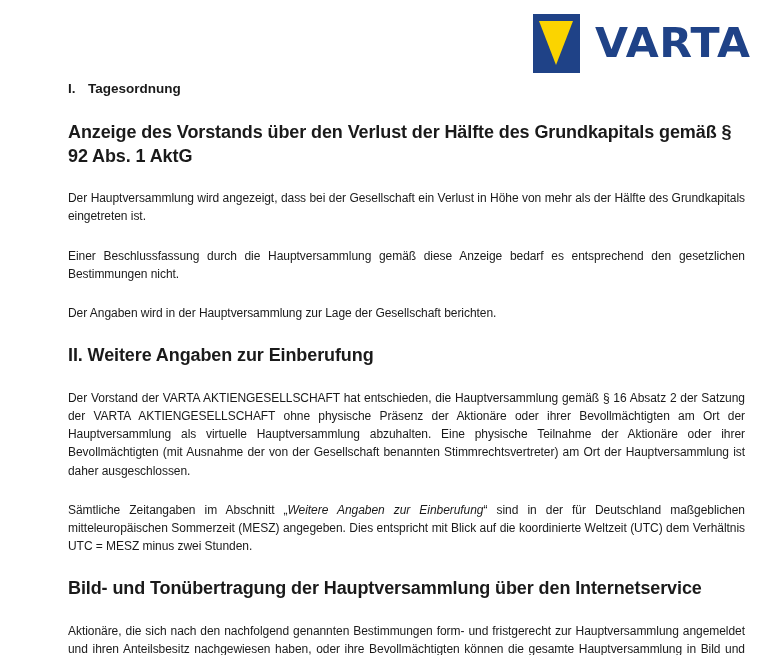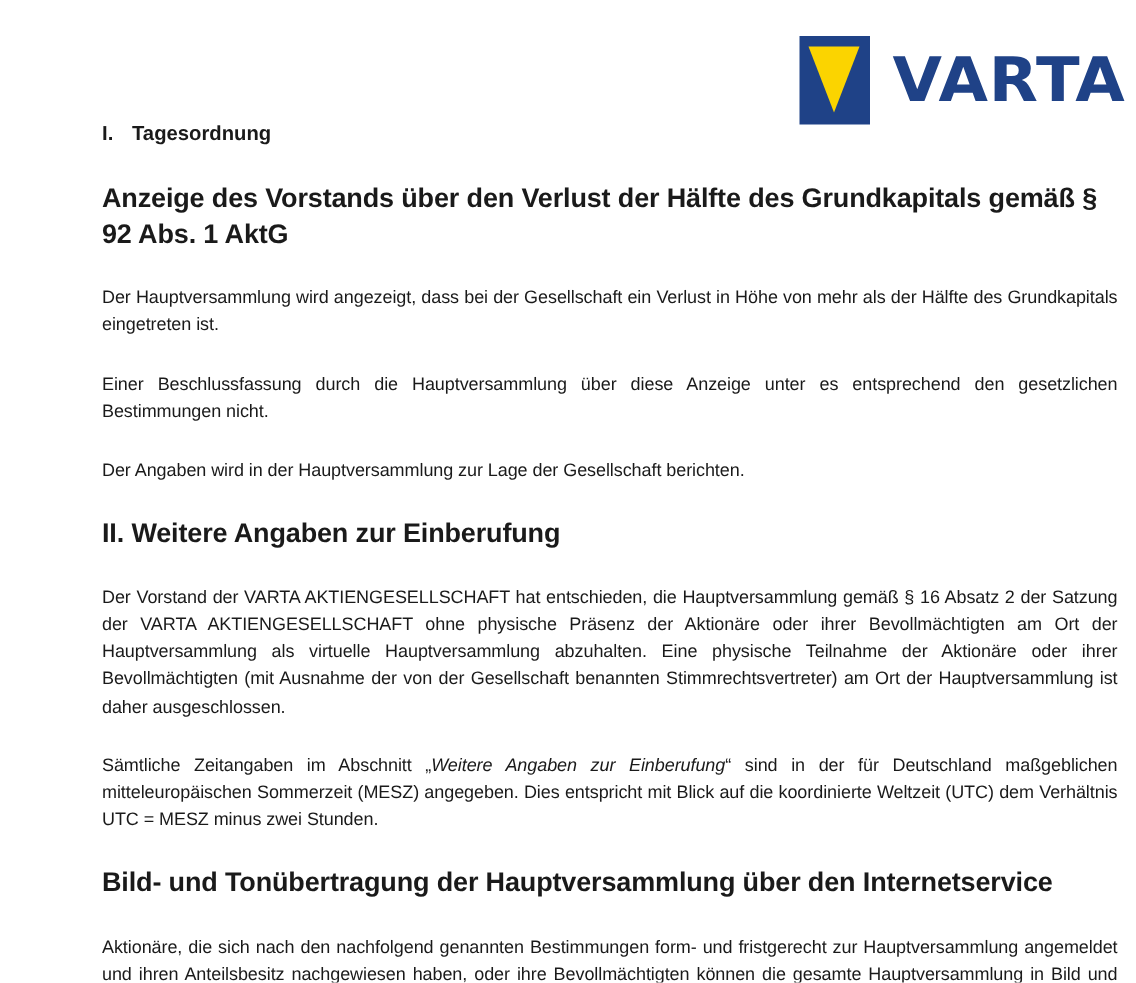--- a/index.html
+++ b/index.html
@@ -20,21 +20,21 @@
   .page {
     position: relative;
     width: 757px;
     height: 655px;
     box-sizing: border-box;
   }
 
   
   .logo-area {
     position: absolute;
-    top: 23px;
+    top: 13px;
     left: 533px;
     height: 60px;
     display: flex;
     align-items: center;
   }
   .logo-mark {
     position: relative;
     width: 47px;
     height: 59px;
     background: #1f4287;
@@ -119,21 +119,21 @@
 
     <div class="agenda-heading">
       <span class="num">I.</span>
       <span>Tagesordnung</span>
     </div>
 
     <h2 class="doc-heading">Anzeige des Vorstands über den Verlust der Hälfte des Grundkapitals gemäß § 92 Abs. 1 AktG</h2>
 
     <p class="para">Der Hauptversammlung wird angezeigt, dass bei der Gesellschaft ein Verlust in Höhe von mehr als der Hälfte des Grundkapitals eingetreten ist.</p>
 
-    <p class="para">Einer Beschlussfassung durch die Hauptversammlung über diese Anzeige unter es entsprechend den gesetzlichen Bestimmungen nicht.</p>
+    <p class="para">Einer Beschlussfassung durch die Hauptversammlung gemäß diese Anzeige bedarf es entsprechend den gesetzlichen Bestimmungen nicht.</p>
 
     <p class="para">Der Angaben wird in der Hauptversammlung zur Lage der Gesellschaft berichten.</p>
 
     <h2 class="doc-heading">II. Weitere Angaben zur Einberufung</h2>
 
     <p class="para">Der Vorstand der VARTA AKTIENGESELLSCHAFT hat entschieden, die Hauptversammlung gemäß § 16 Absatz 2 der Satzung der VARTA AKTIENGESELLSCHAFT ohne physische Präsenz der Aktionäre oder ihrer Bevollmächtigten am Ort der Hauptversammlung als virtuelle Hauptversammlung abzuhalten. Eine physische Teilnahme der Aktionäre oder ihrer Bevollmächtigten (mit Ausnahme der von der Gesellschaft benannten Stimmrechtsvertreter) am Ort der Hauptversammlung ist daher ausgeschlossen.</p>
 
     <p class="para"><span>Sämtliche Zeitangaben im Abschnitt „</span><span class="it">Weitere Angaben zur Einberufung</span><span>“ sind in der für Deutschland maßgeblichen mitteleuropäischen Sommerzeit (MESZ) angegeben. Dies entspricht mit Blick auf die koordinierte Weltzeit (UTC) dem Verhältnis UTC = MESZ minus zwei Stunden.</span></p>
 
     <h2 class="doc-heading">Bild- und Tonübertragung der Hauptversammlung über den Internetservice</h2>

